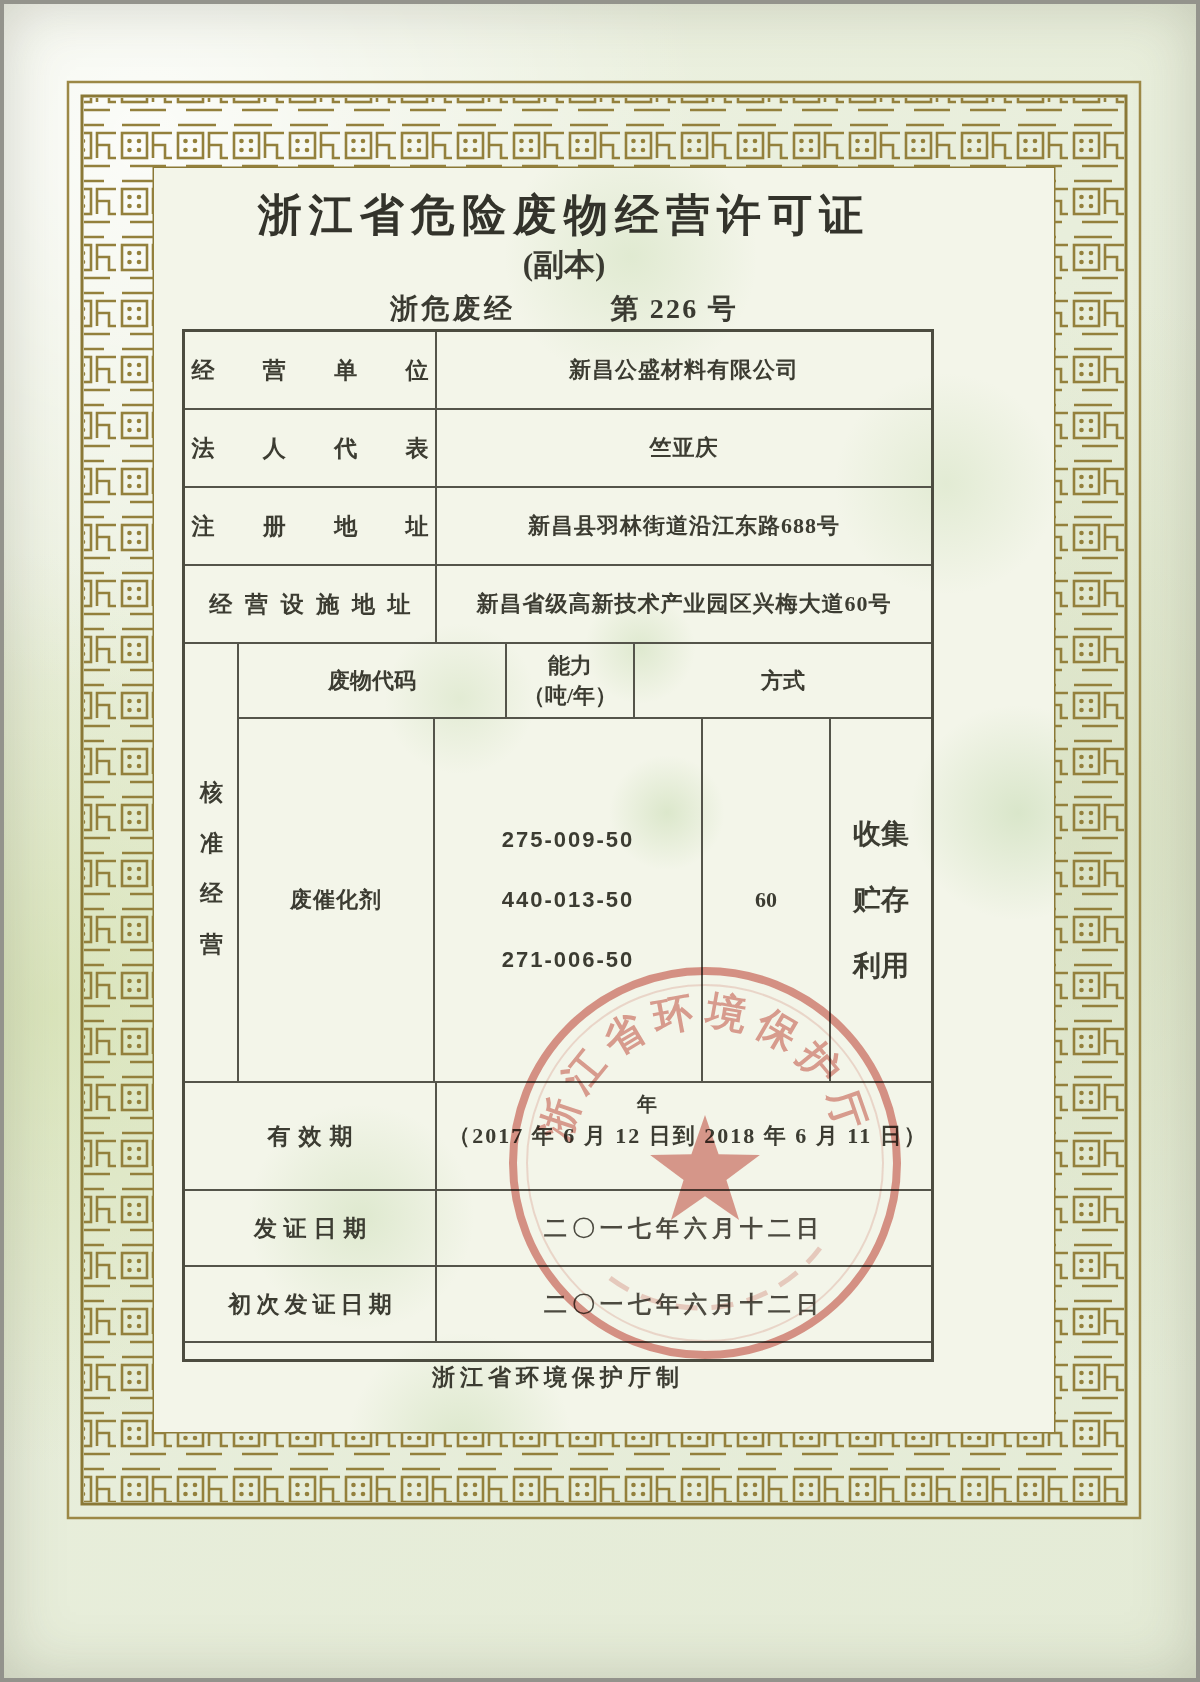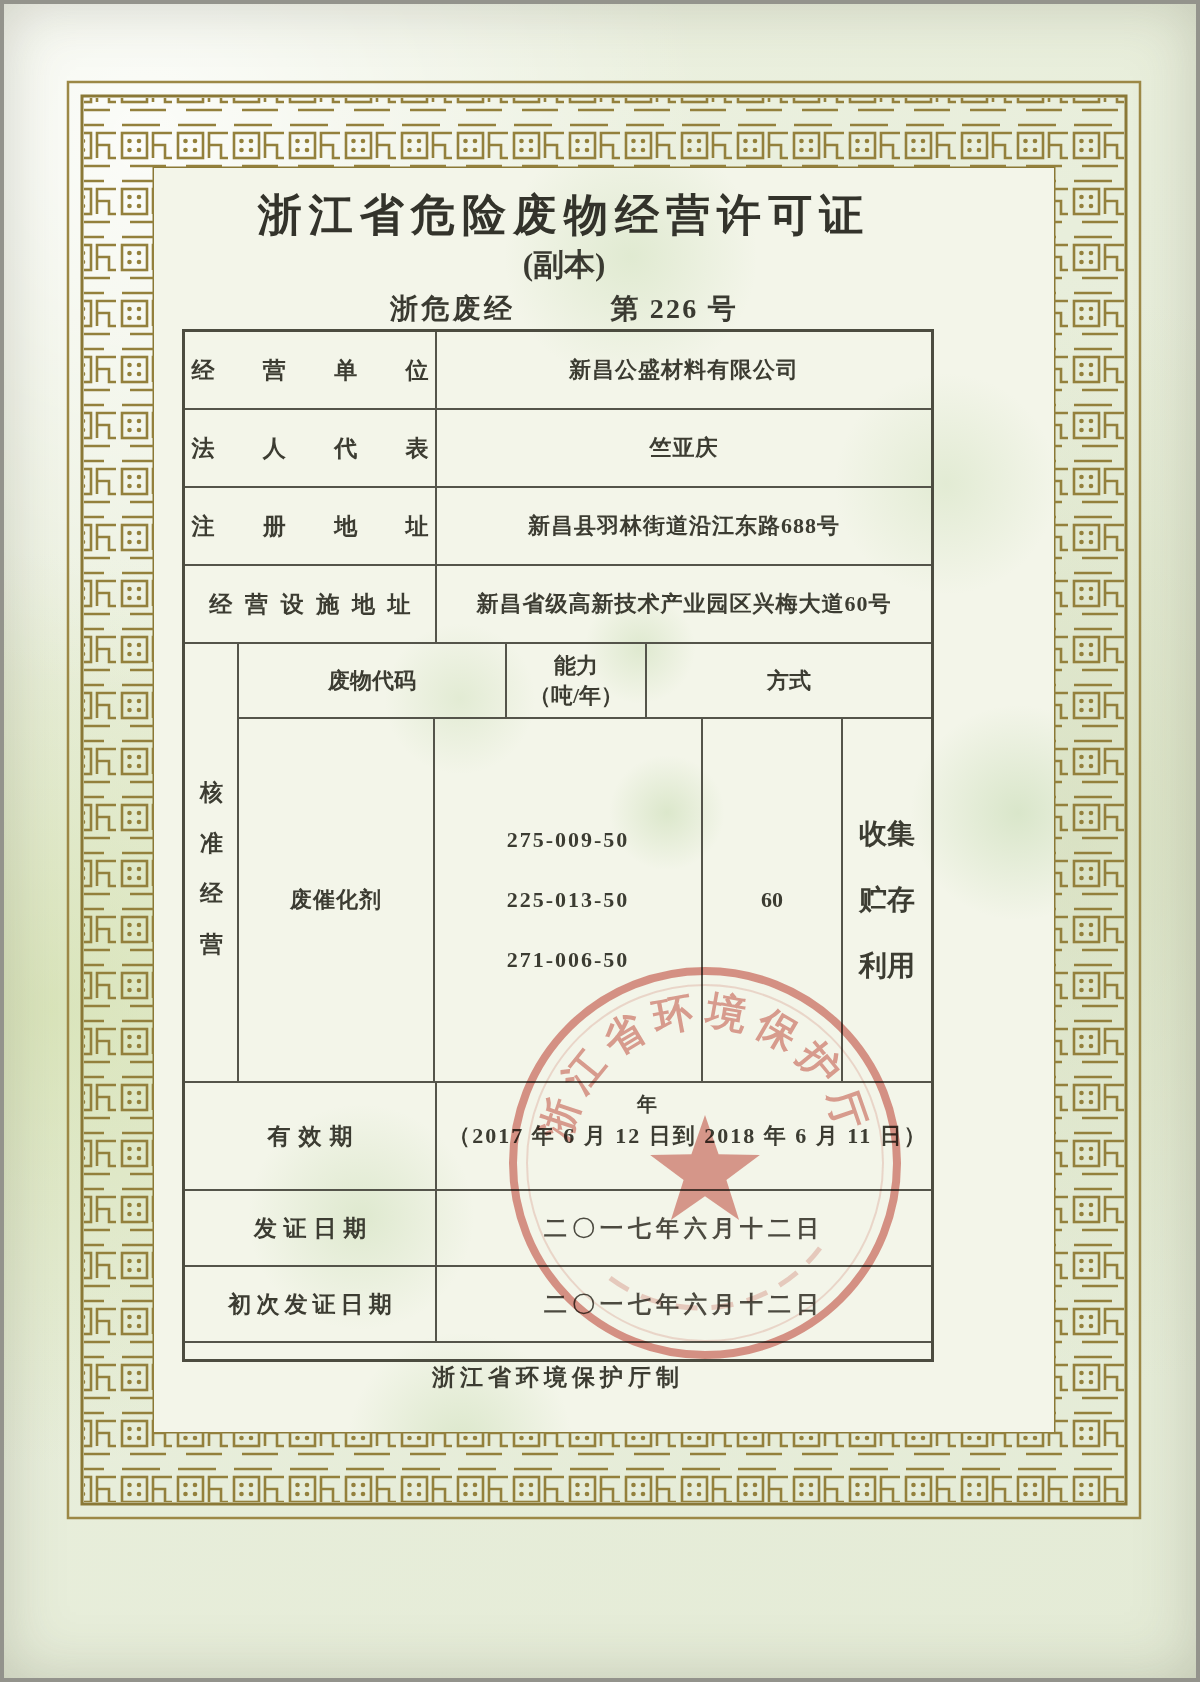--- a/index.html
+++ b/index.html
@@ -70,24 +70,24 @@
   .sidecol{width:54px;border-right:2px solid #54544a;}
   .sidecol span{
     writing-mode:vertical-lr;font-size:23px;font-weight:bold;
     letter-spacing:2.2em;line-height:54px;
   }
   .apmain{flex:1;display:flex;flex-direction:column;}
   .aphdr{display:flex;height:75px;border-bottom:2px solid #54544a;box-sizing:border-box;}
   .apbody{display:flex;flex:1;}
   .ccat{width:196px;border-right:2px solid #54544a;}
   .ccode{width:268px;border-right:2px solid #54544a;}
-  .ccap{width:140px;border-right:2px solid #54544a;}
+  .ccap{width:128px;border-right:2px solid #54544a;}
   .cmet{flex:1;}
   .hcell{font-size:22px;font-weight:bold;flex-direction:column;line-height:30px;}
-  .codes{font-family:Liberation Serif, serif;
+  .codes{font-family:Liberation Sans, sans-serif;
     font-size:22px;font-weight:bold;letter-spacing:2px;line-height:60px;text-align:right;}
   .caps{font-size:22px;font-weight:bold;}
   .mets{font-size:28px;font-weight:bold;line-height:66px;}
   
   .valirow{height:108px;position:relative;}
   .valirow .fvalue{letter-spacing:2px;font-size:22px;padding-left:8px;}
   .yearmark{position:absolute;left:452px;top:8px;font-size:20px;font-weight:bold;color:#3c3c32;}
   .issuerow{height:76px;}
   .datestr{font-size:23px;font-weight:bold;letter-spacing:5px;color:#4c4a40;}
   .ftrrow{height:68px;justify-content:center;}
@@ -179,21 +179,21 @@
               <span>能力</span>
               <span>（吨/年）</span>
             </div>
             <div class="cell cmet hcell">方式</div>
           </div>
           <div class="apbody">
             <div class="cell ccat fvalue">废催化剂</div>
             <div class="cell ccode">
               <div class="codes">
                 <div>275-009-50</div>
-                <div>225-013-50</div>
+                <div>440-013-50</div>
                 <div>271-006-50</div>
               </div>
             </div>
             <div class="cell ccap caps">60</div>
             <div class="cell cmet">
               <div class="mets">
                 <div>收集</div>
                 <div>贮存</div>
                 <div>利用</div>
               </div>

